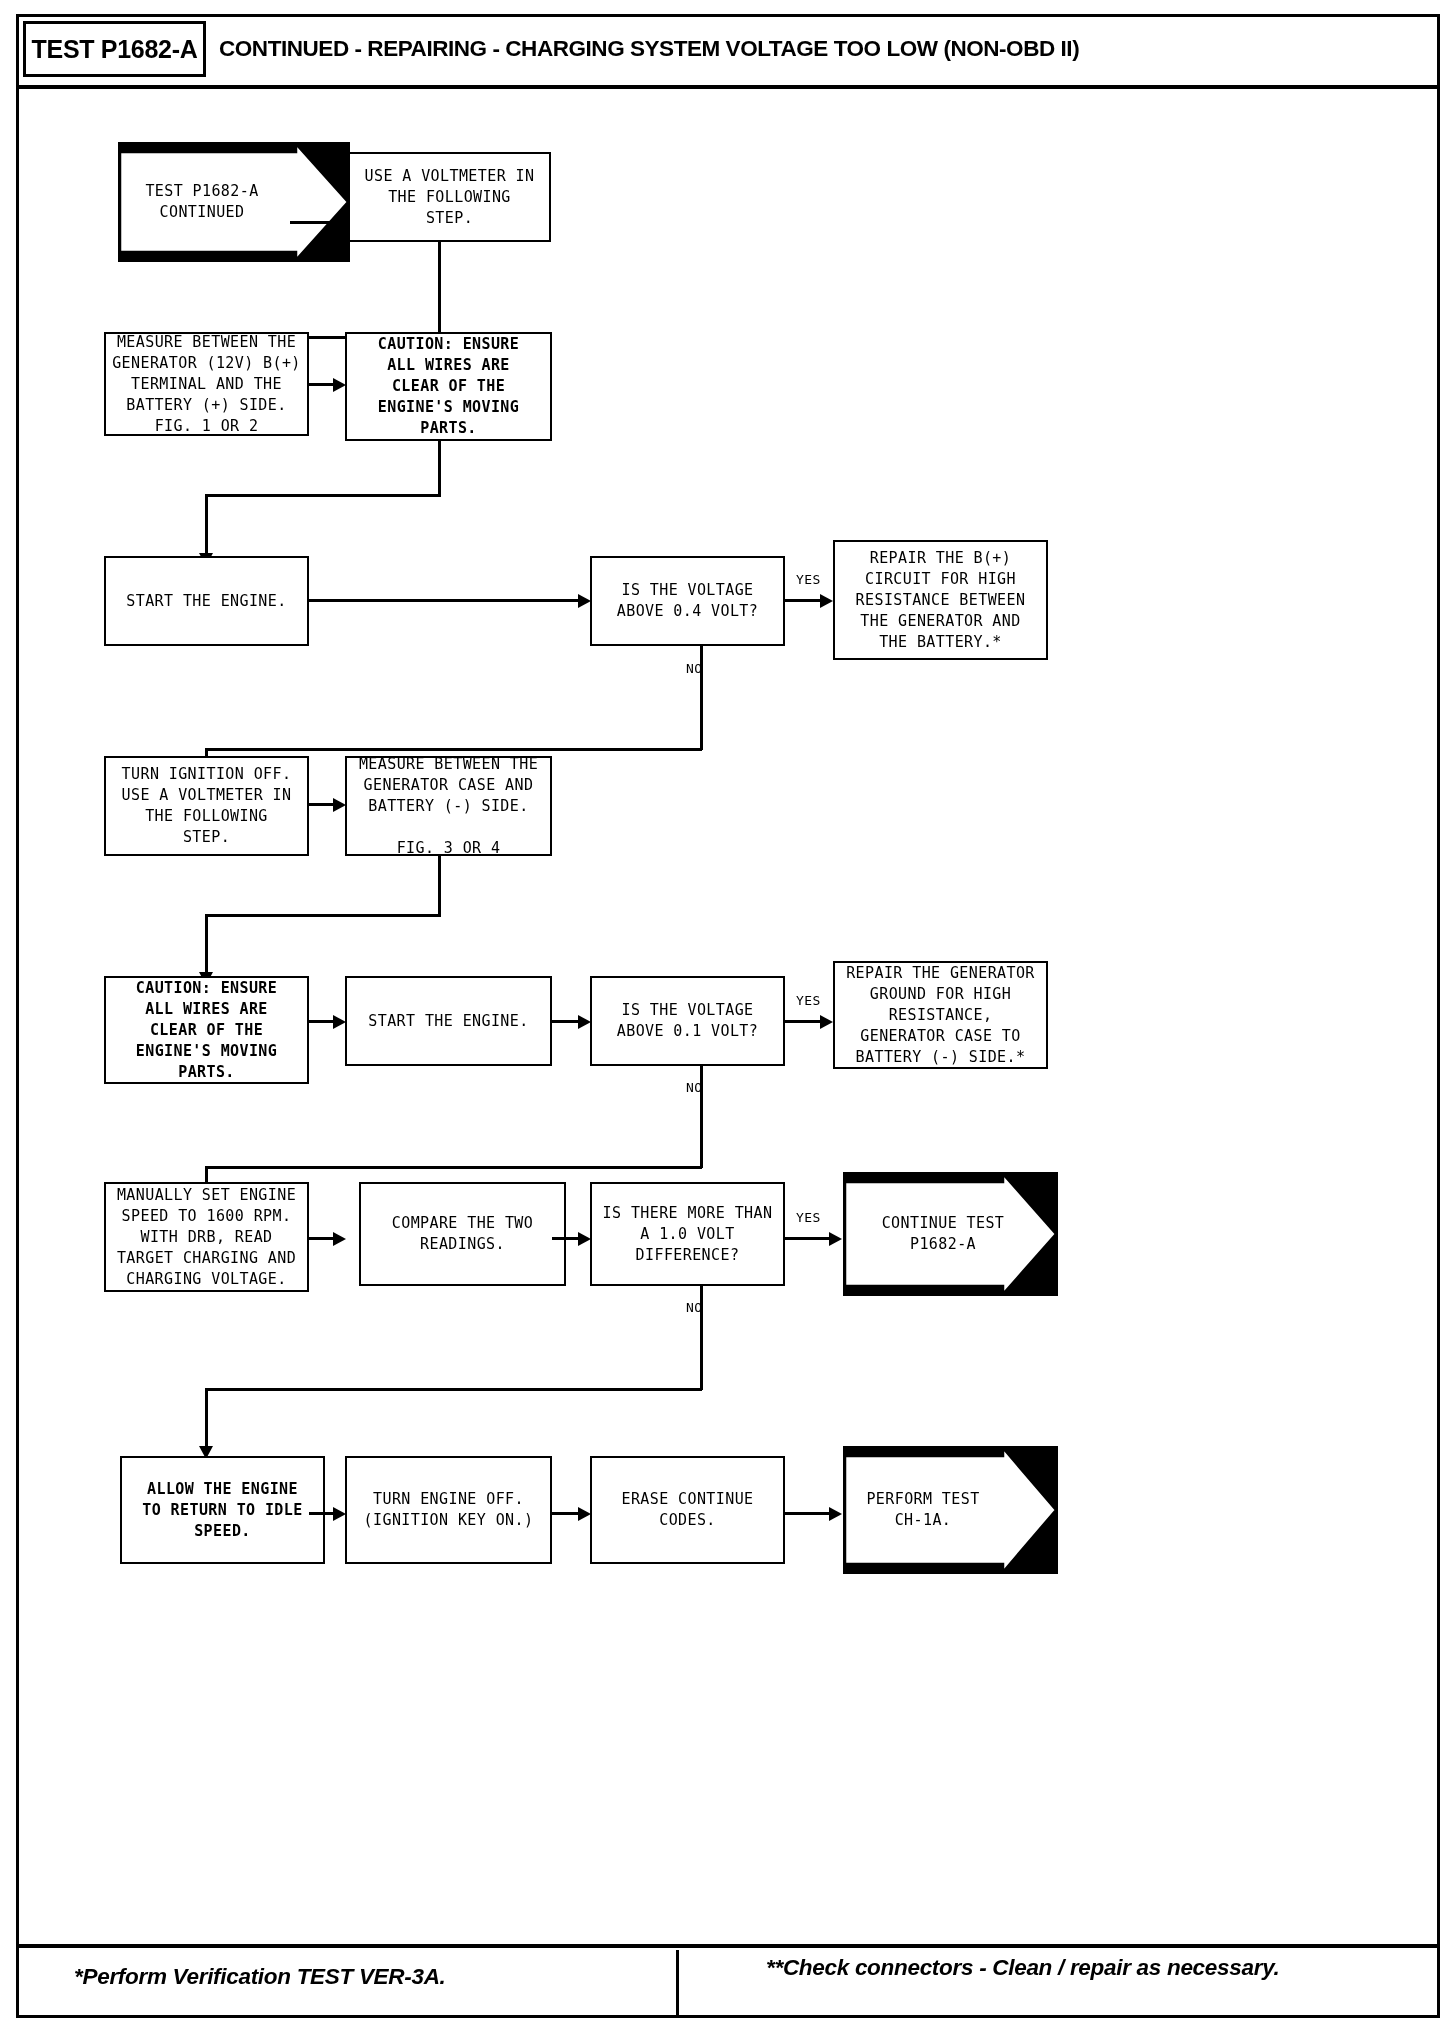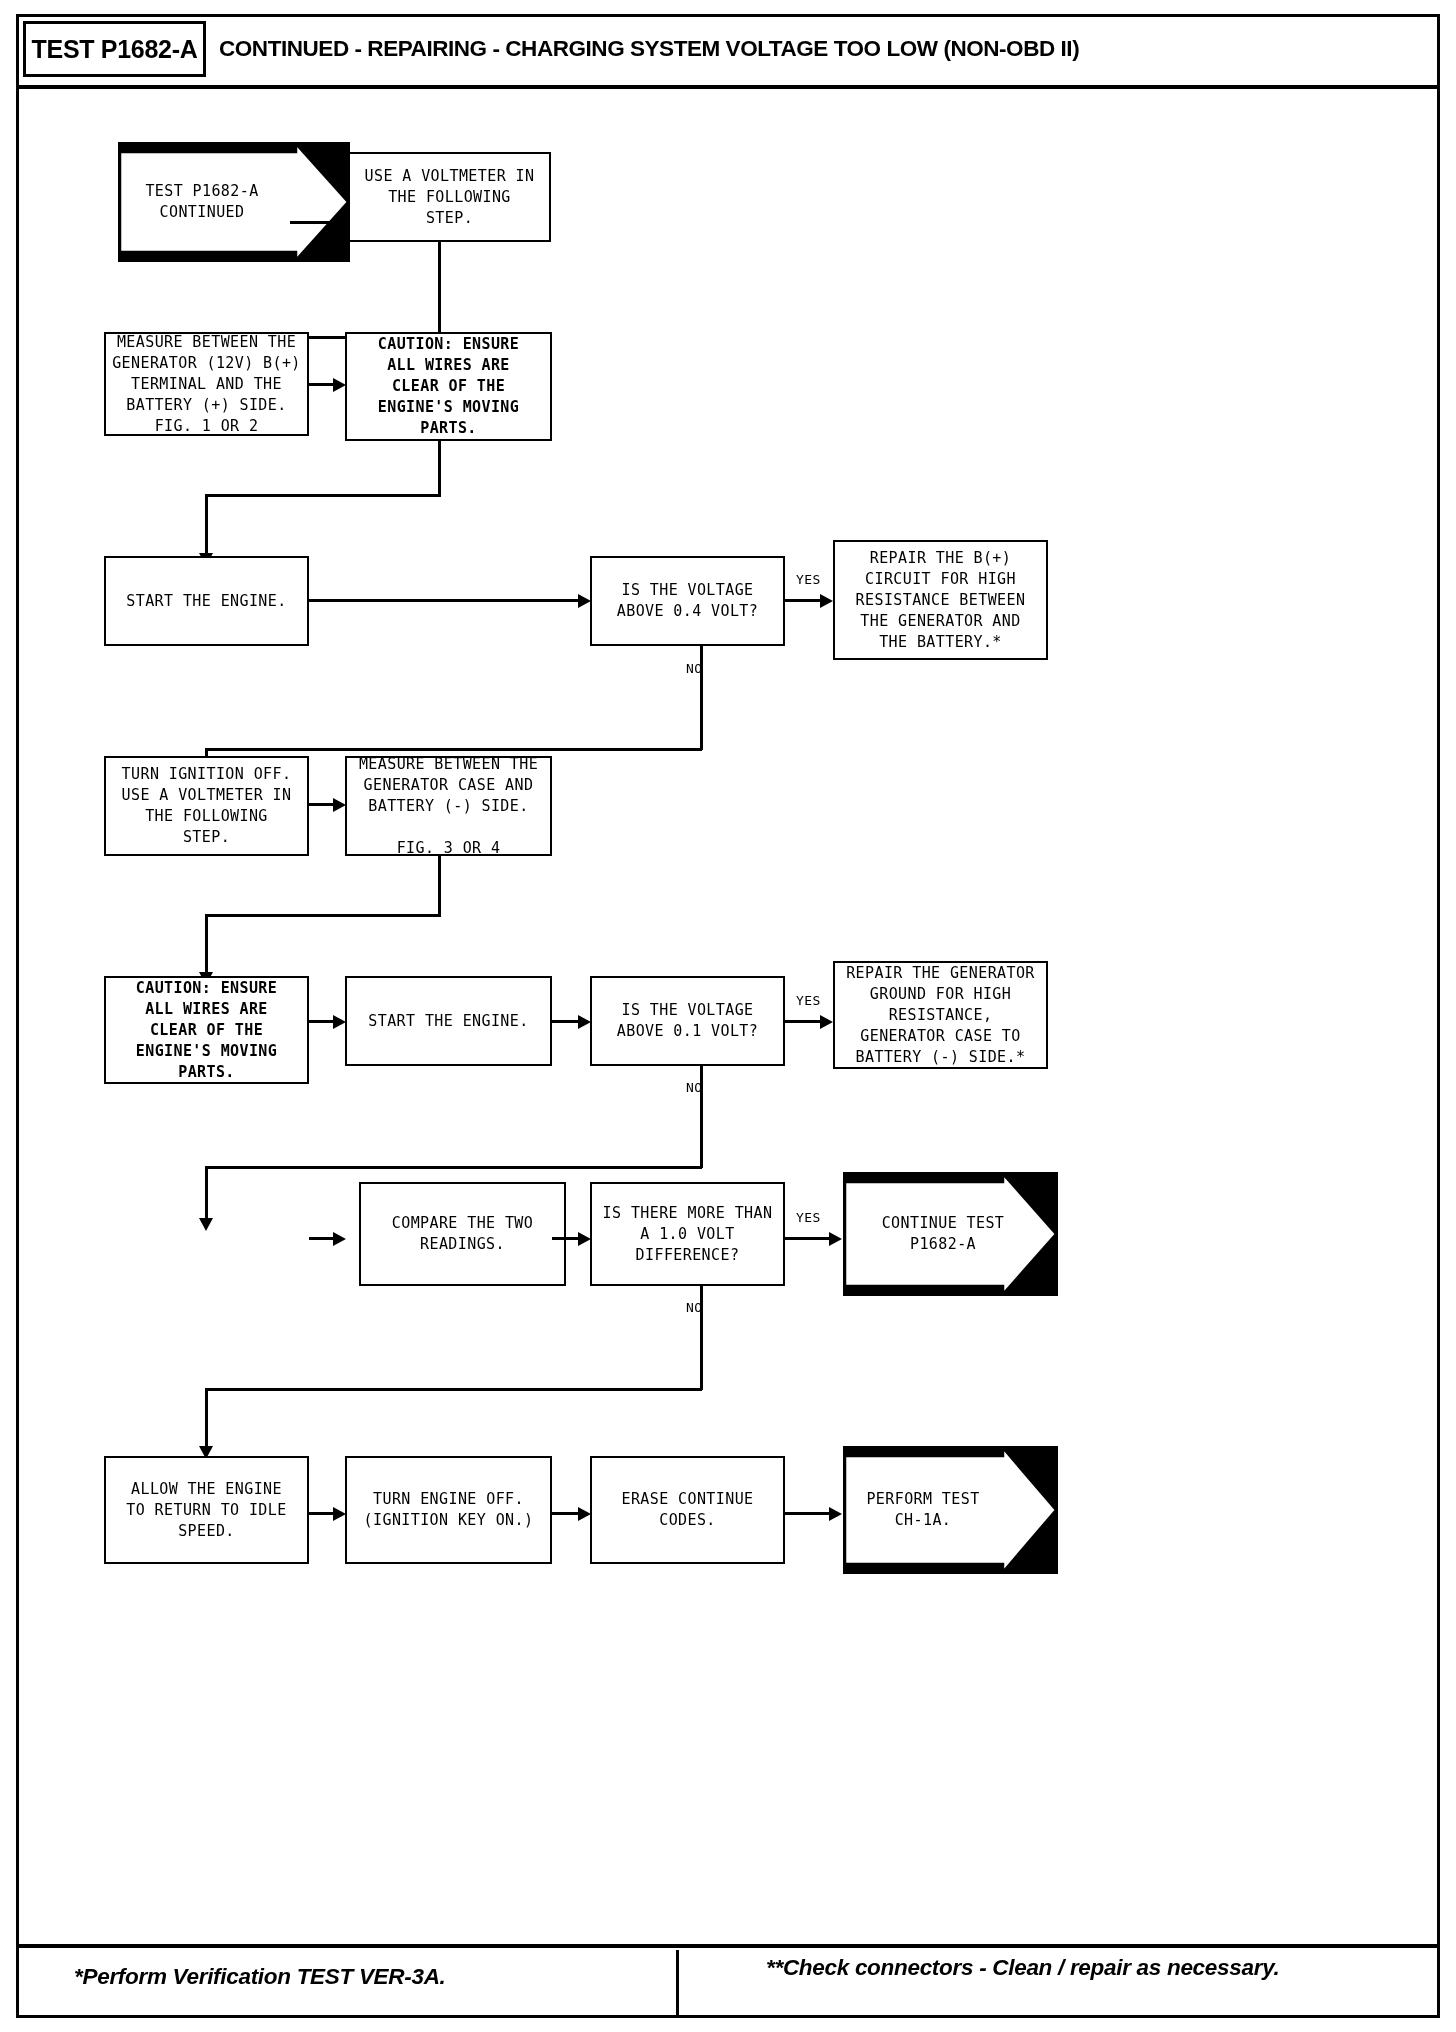--- a/index.html
+++ b/index.html
@@ -337,20 +337,27 @@
 GENERATOR CASE TO
 BATTERY (-) SIDE.*</span>
   </div>
 
   <div class="vline" style="left:700px; top:1066px; width:2.5px; height:102px;"></div>
   <span class="edge-label" style="left:686px; top:1080px;">NO</span>
   <div class="hline" style="left:205px; top:1166px; width:497px;"></div>
   <div class="vline" style="left:205px; top:1166px; height:55px;"></div>
   <div class="arrow-d" style="left:199px; top:1218px;"></div>
 
+  <div class="node" style="left:104px; top:1182px; width:205px; height:110px;">
+    <span class="txt">MANUALLY SET ENGINE
+SPEED TO 1600 RPM.
+WITH DRB, READ
+TARGET CHARGING AND
+CHARGING VOLTAGE.</span>
+  </div>
   <div class="hline" style="left:309px; top:1237px; width:28px;"></div>
   <div class="arrow-r" style="left:333px; top:1232px;"></div>
 
   <div class="node" style="left:359px; top:1182px; width:207px; height:104px;">
     <span class="txt">COMPARE THE TWO
 READINGS.</span>
   </div>
   <div class="hline" style="left:552px; top:1237px; width:30px;"></div>
   <div class="arrow-r" style="left:578px; top:1232px;"></div>
 
@@ -371,21 +378,21 @@
     <span class="txt">CONTINUE TEST
 P1682-A</span>
   </div>
 
   <div class="vline" style="left:700px; top:1286px; width:2.5px; height:104px;"></div>
   <span class="edge-label" style="left:686px; top:1300px;">NO</span>
   <div class="hline" style="left:205px; top:1388px; width:497px;"></div>
   <div class="vline" style="left:205px; top:1388px; height:61px;"></div>
   <div class="arrow-d" style="left:199px; top:1446px;"></div>
 
-  <div class="node" style="left:104px; top:1456px; width:205px; height:108px;">
+  <div class="node" style="left:120px; top:1456px; width:205px; height:108px;font-weight:bold;">
     <span class="txt">ALLOW THE ENGINE
 TO RETURN TO IDLE
 SPEED.</span>
   </div>
   <div class="hline" style="left:309px; top:1512px; width:28px;"></div>
   <div class="arrow-r" style="left:333px; top:1507px;"></div>
 
   <div class="node" style="left:345px; top:1456px; width:207px; height:108px;">
     <span class="txt">TURN ENGINE OFF.
 (IGNITION KEY ON.)</span>

